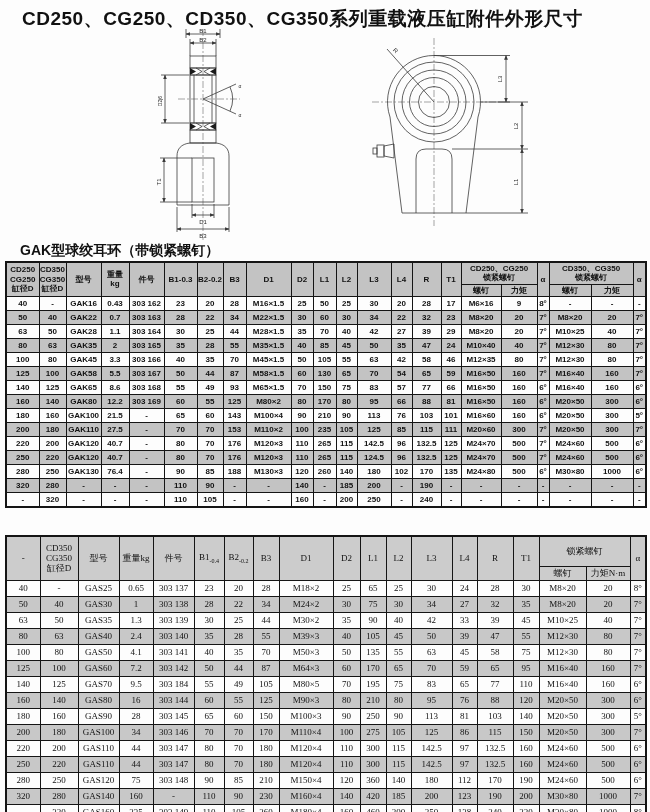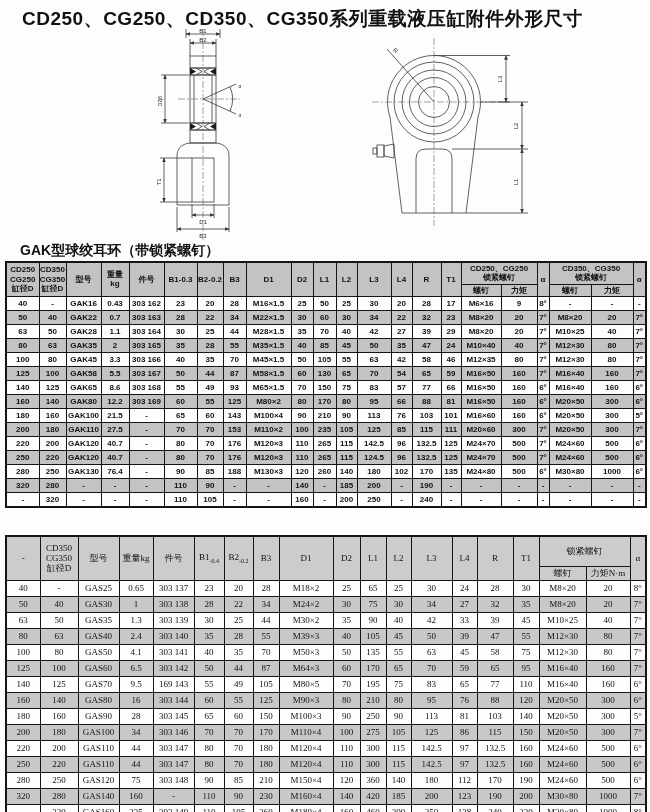--- a/index.html
+++ b/index.html
@@ -751,21 +751,21 @@
         <td>58</td>
         <td>75</td>
         <td>M12×30</td>
         <td>80</td>
         <td>7°</td>
       </tr>
       <tr>
         <td>125</td>
         <td>100</td>
         <td>GAS60</td>
-        <td>6.5</td>
+        <td>7.2</td>
         <td>303 142</td>
         <td>50</td>
         <td>44</td>
         <td>87</td>
         <td>M64×3</td>
         <td>60</td>
         <td>170</td>
         <td>65</td>
         <td>70</td>
         <td>59</td>
@@ -773,21 +773,21 @@
         <td>95</td>
         <td>M16×40</td>
         <td>160</td>
         <td>7°</td>
       </tr>
       <tr>
         <td>140</td>
         <td>125</td>
         <td>GAS70</td>
         <td>9.5</td>
-        <td>169 143</td>
+        <td>303 184</td>
         <td>55</td>
         <td>49</td>
         <td>105</td>
         <td>M80×5</td>
         <td>70</td>
         <td>195</td>
         <td>75</td>
         <td>83</td>
         <td>65</td>
         <td>77</td>

